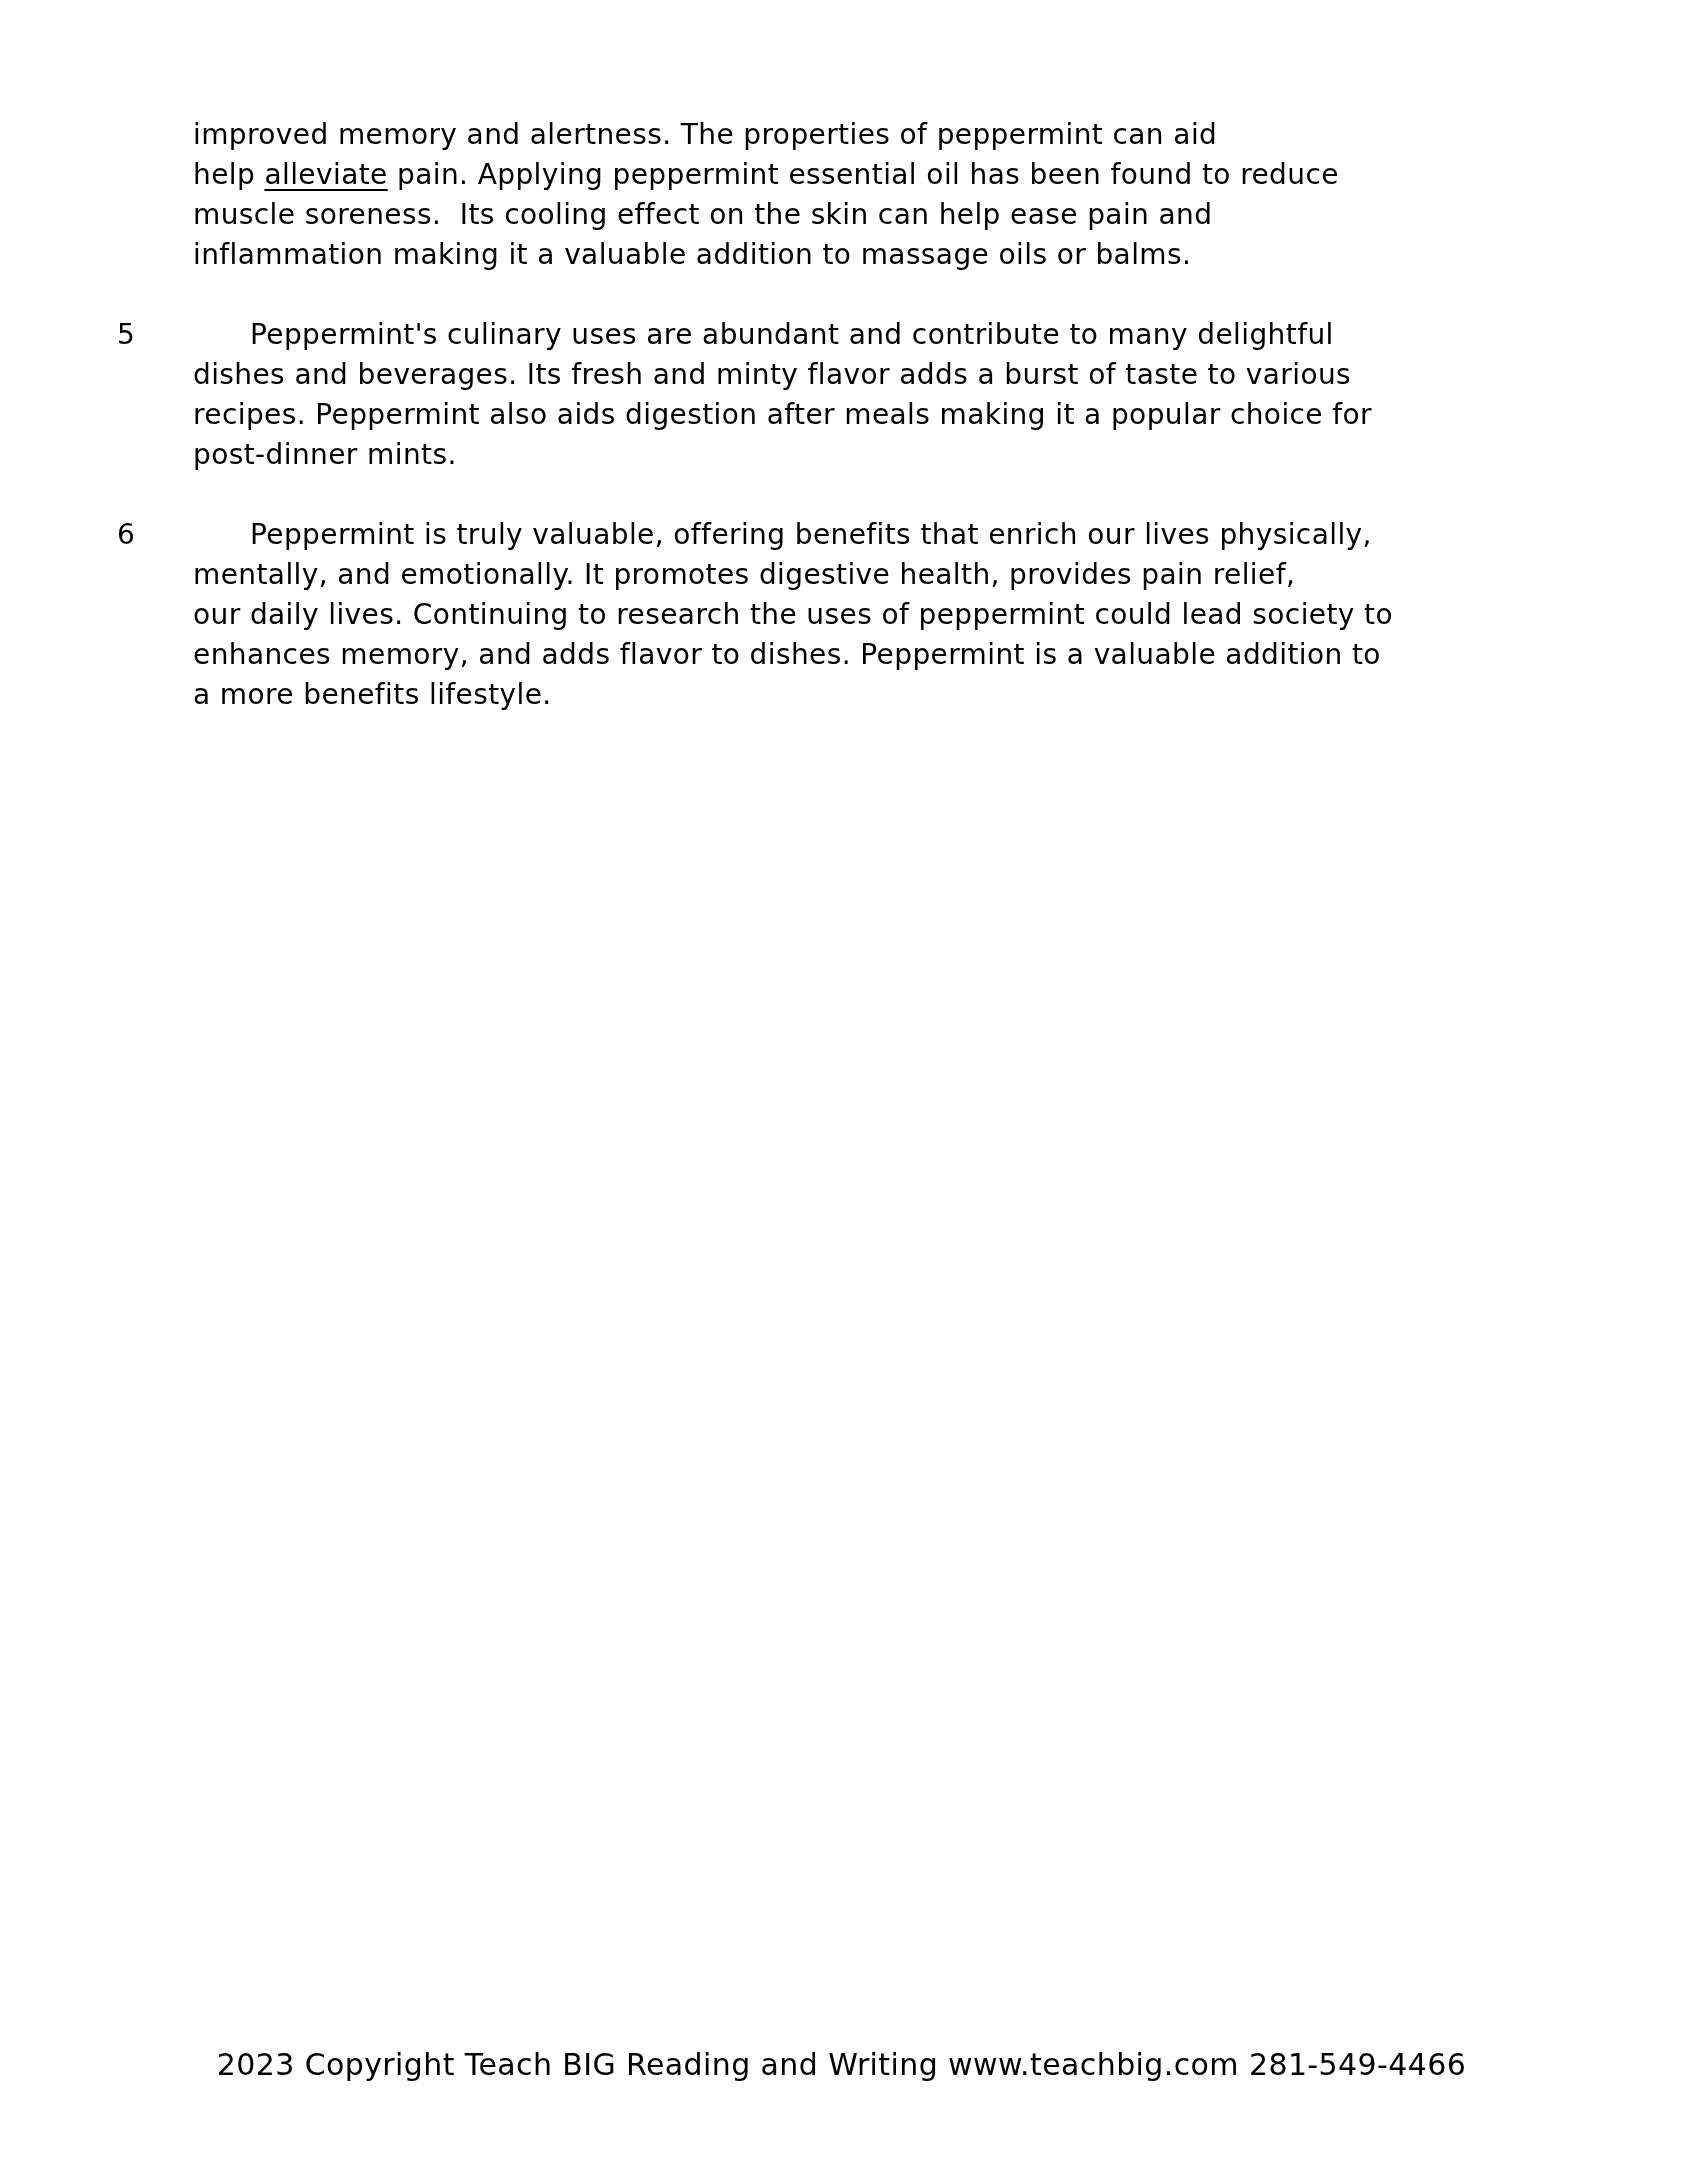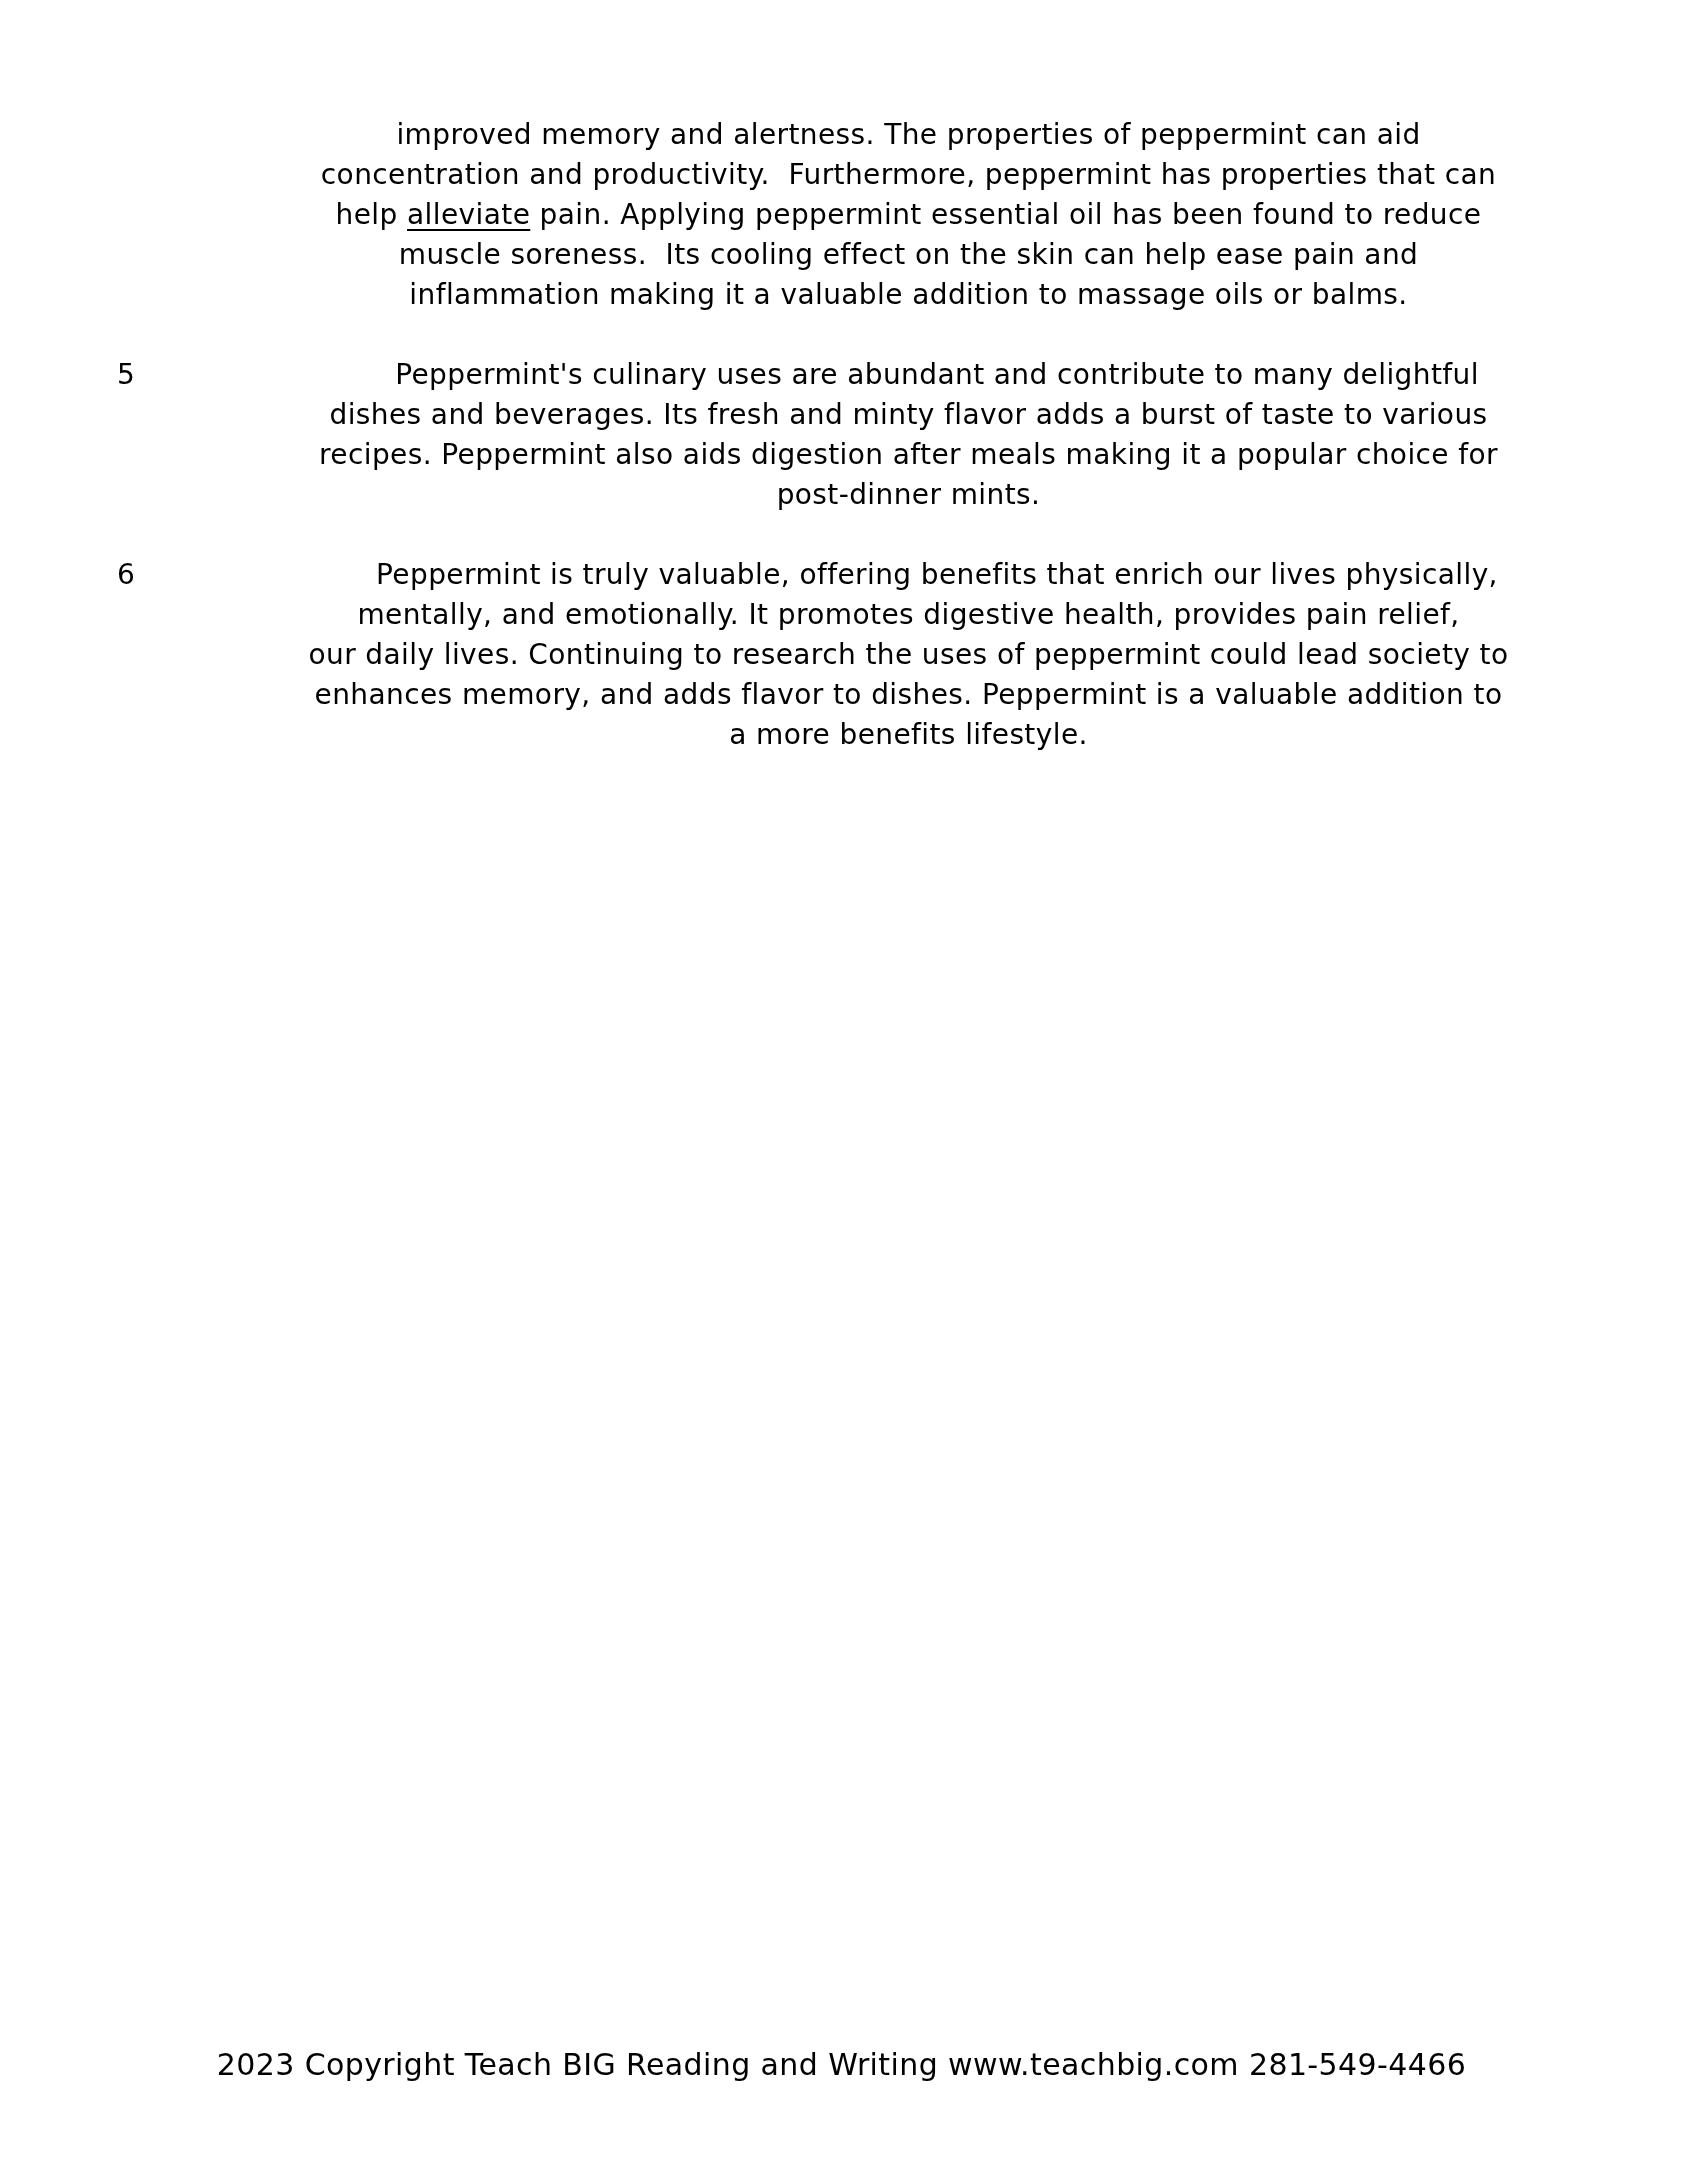--- a/index.html
+++ b/index.html
@@ -40,21 +40,20 @@
   }
   .para-lines {
     margin-left: 193px;
     margin-right: 59px;
   }
   .line {
     font-size: 28px;
     line-height: 40px;
     letter-spacing: 0.4px;
     white-space: pre;
-    text-align: center;
   }
   .line.first-indent {
     padding-left: 57px;
   }
   .line u {
     text-decoration-thickness: 2px;
     text-underline-offset: 5px;
   }
   .footer {
     position: absolute;
@@ -71,21 +70,20 @@
 </head>
 <body>
 
 <div class="page">
 
   <main class="passage">
 
   <div class="paragraph">
         <div class="para-lines">
           <div class="line">improved memory and alertness. The properties of peppermint can aid</div>
-          <div class="line">concentration and productivity.  Furthermore, peppermint has properties that can</div>
           <div class="line">help <u>alleviate</u> pain. Applying peppermint essential oil has been found to reduce</div>
           <div class="line">muscle soreness.  Its cooling effect on the skin can help ease pain and</div>
           <div class="line">inflammation making it a valuable addition to massage oils or balms.</div>
         </div>
       </div>
       <div class="paragraph">
         <div class="para-number">5</div>
         <div class="para-lines">
           <div class="line first-indent">Peppermint's culinary uses are abundant and contribute to many delightful</div>
           <div class="line">dishes and beverages. Its fresh and minty flavor adds a burst of taste to various</div>

